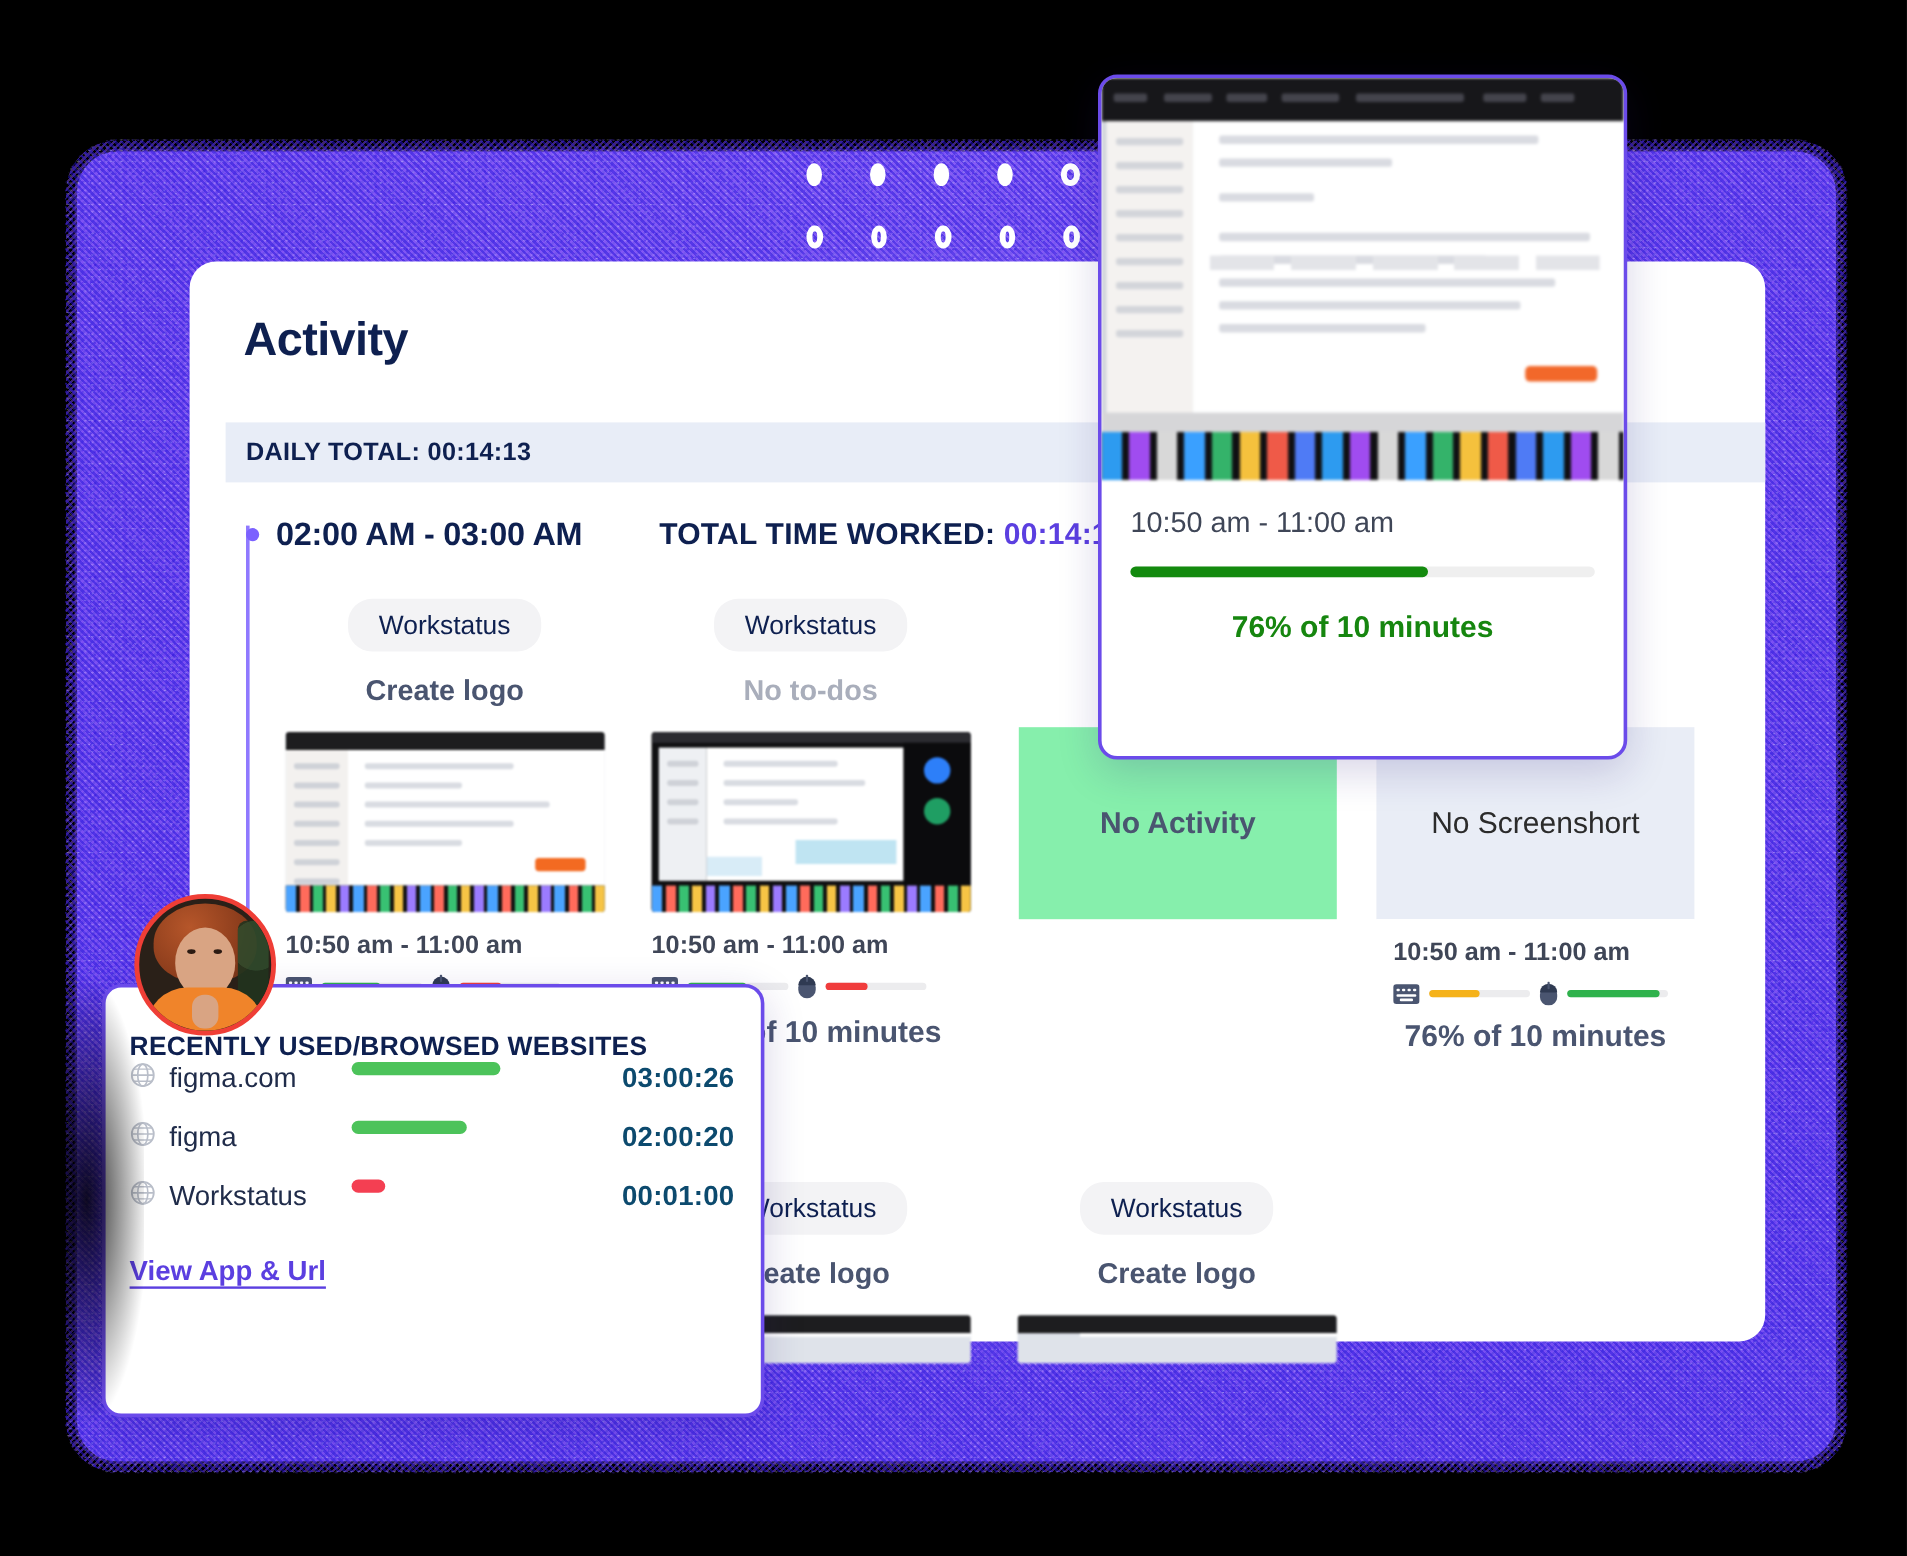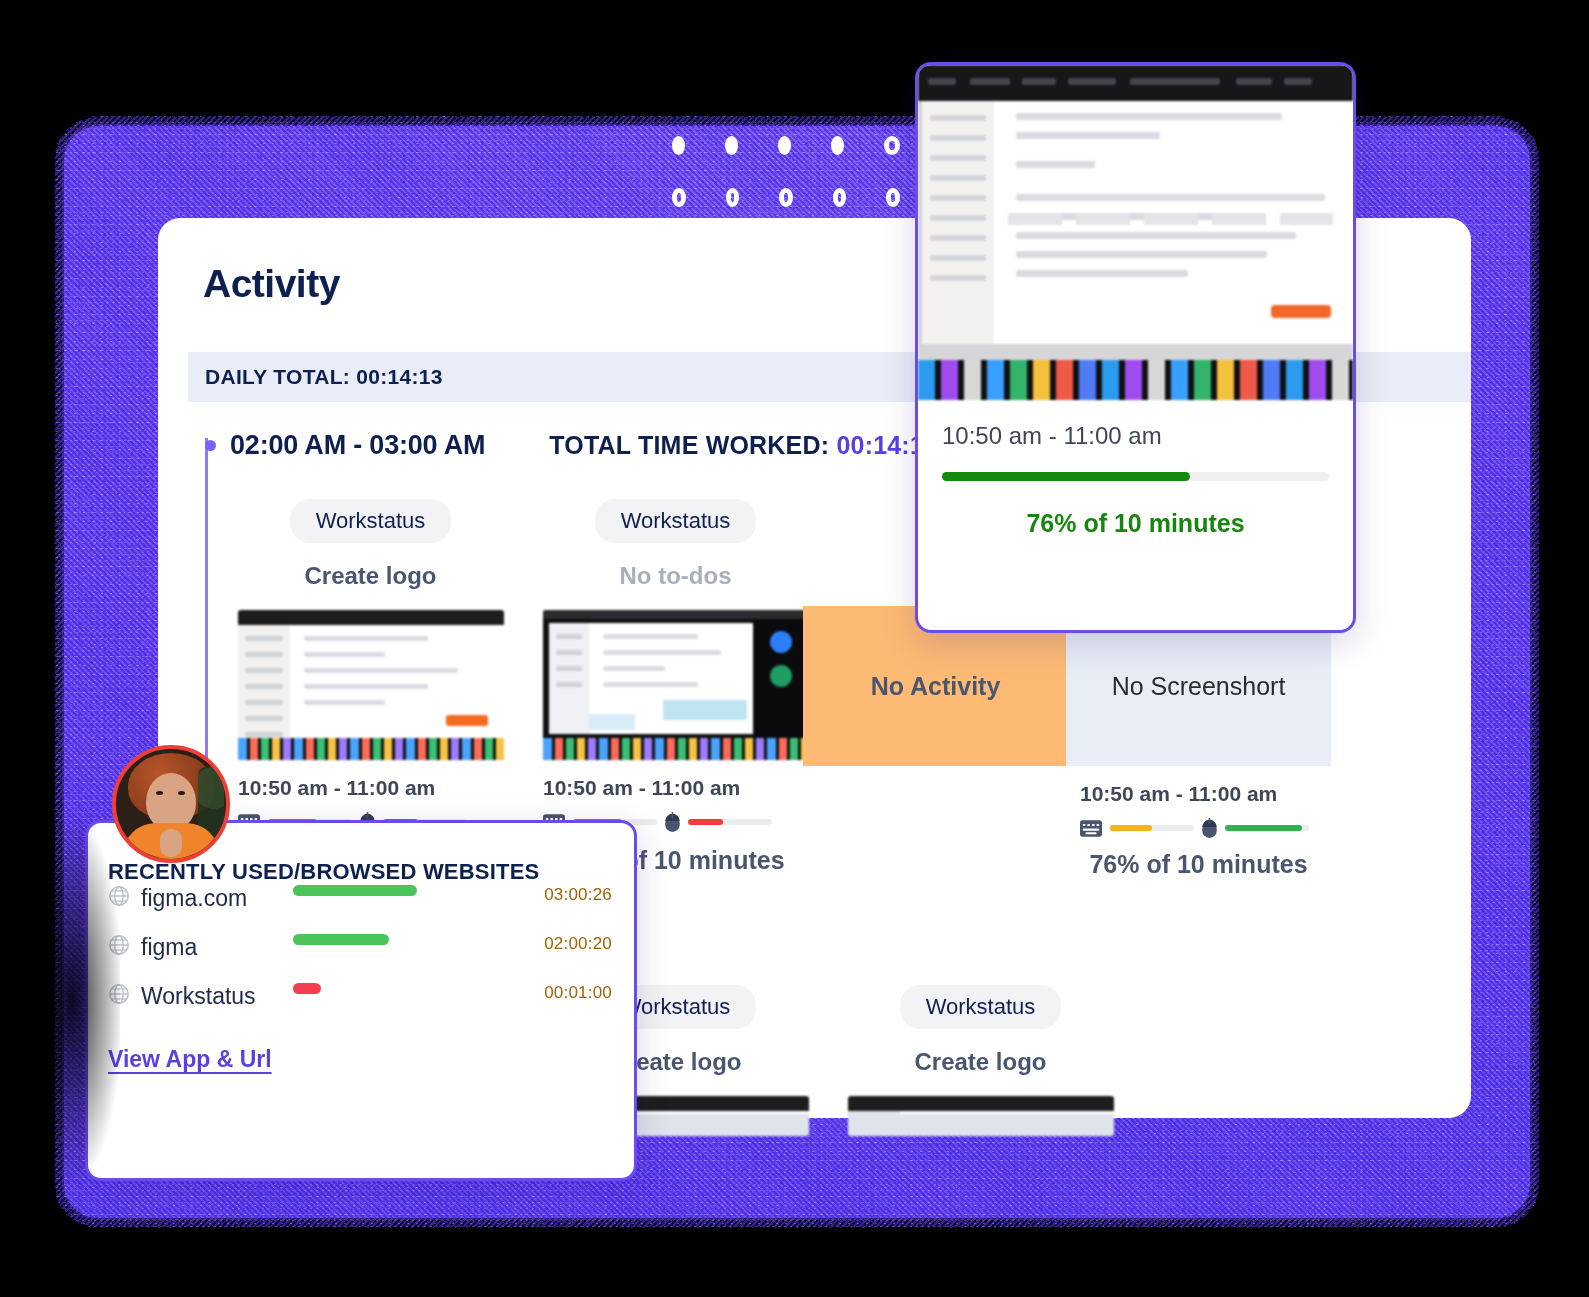--- a/index.html
+++ b/index.html
@@ -112,28 +112,28 @@
   .times{margin-top:16px;text-align:left;padding-left:20px;font-size:21px;font-weight:600;color:#3f4657;}
   .meter{display:flex;align-items:center;gap:8px;margin-top:12px;padding-left:20px;}
   .track{width:84px;height:6px;border-radius:4px;background:#ececee;position:relative;}
   .track span{position:absolute;left:0;top:0;bottom:0;border-radius:4px;}
   .pct{margin-top:14px;text-align:center;font-size:25px;font-weight:700;color:#4a5570;}
 
   .icn{width:22px;height:17px;flex:none;}
 
   
   #no-activity-tile{
-    position:absolute;left:803px;top:606px;width:265px;height:160px;
-    background:#fdba74;display:flex;align-items:center;justify-content:center;
+    position:absolute;left:849px;top:606px;width:265px;height:160px;
+    background:#86efac;display:flex;align-items:center;justify-content:center;
   }
   #no-activity-tile .t{font-size:25px;font-weight:700;color:#4a5570;}
 
   
   #card4{
-    position:absolute;left:1066px;top:606px;width:265px;
+    position:absolute;left:1147px;top:606px;width:265px;
   }
   #card4 .noshot{
     height:160px;background:#e9edf6;display:flex;align-items:center;justify-content:center;
     font-size:25px;color:#2b2b2b;font-weight:400;
   }
   #card4 .foot{background:#fff;padding:16px 14px 18px;}
   #card4 .times{padding-left:0;margin-top:0;}
   #card4 .meter{padding-left:0;}
   #card4 .pct{margin-top:12px;}
 
@@ -194,21 +194,21 @@
   #avatar .body{position:absolute;left:6px;bottom:0;width:98px;height:36px;border-radius:34px 34px 0 0;background:#f0842a;}
   #avatar .hands{position:absolute;left:44px;bottom:2px;width:22px;height:28px;border-radius:10px;background:#d9a483;}
   #avatar .leaf{position:absolute;right:2px;top:18px;width:26px;height:70px;
     background:radial-gradient(circle at 60% 30%, #2f4a2c 0 40%, transparent 41%),#22331f;opacity:.9;border-radius:8px;}
 
   #sites-card h3{margin:0;padding:36px 0 0 20px;font-size:22px;font-weight:700;color:#0e2050;letter-spacing:.2px;}
   .site-row{display:flex;padding:0 22px 0 20px;height:49px;}
   .site-row .gl{width:22px;height:22px;flex:none;margin-right:11px;}
   .site-row .nm{font-size:23px;color:#202c4a;width:152px;}
   .site-row .bar{height:11px;border-radius:6px;}
-  .site-row .tm{margin-left:auto;font-size:17px;font-weight:400;color:#a16207;letter-spacing:.2px;}
+  .site-row .tm{margin-left:auto;font-size:23px;font-weight:700;color:#0c4a6e;letter-spacing:.2px;}
   #view-app-url{display:inline-block;margin:14px 0 0 20px;font-size:23px;font-weight:700;
     color:#5b3fe0;text-decoration:underline;text-underline-offset:5px;}
 
   
   #bottom-shadow{position:absolute;left:718px;top:1232px;width:800px;height:65px;background:#000;}
   #left-shadow{position:absolute;left:0;top:740px;width:120px;height:520px;
     background:radial-gradient(60% 50% at 60% 50%, rgba(0,0,0,.85) 0%, rgba(0,0,0,0) 72%);}
 </style>
 </head>
 <body>

